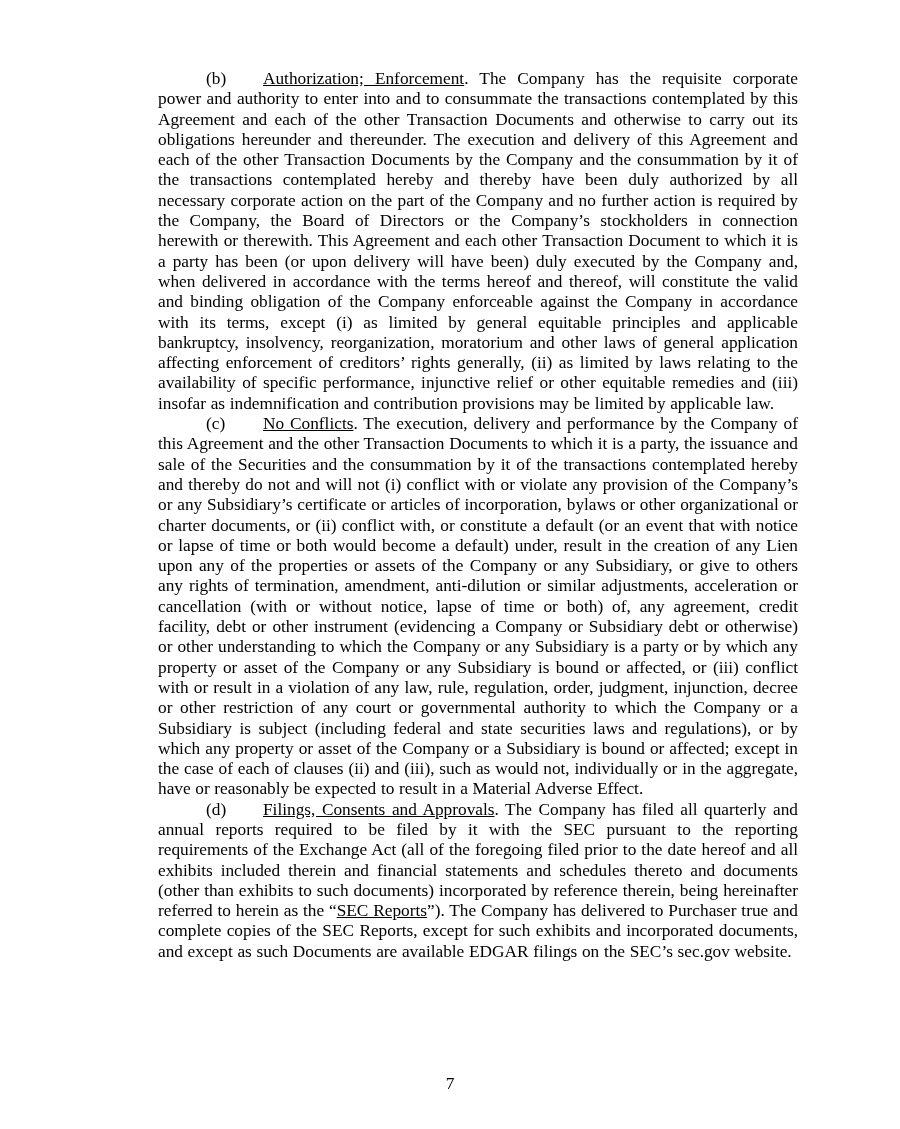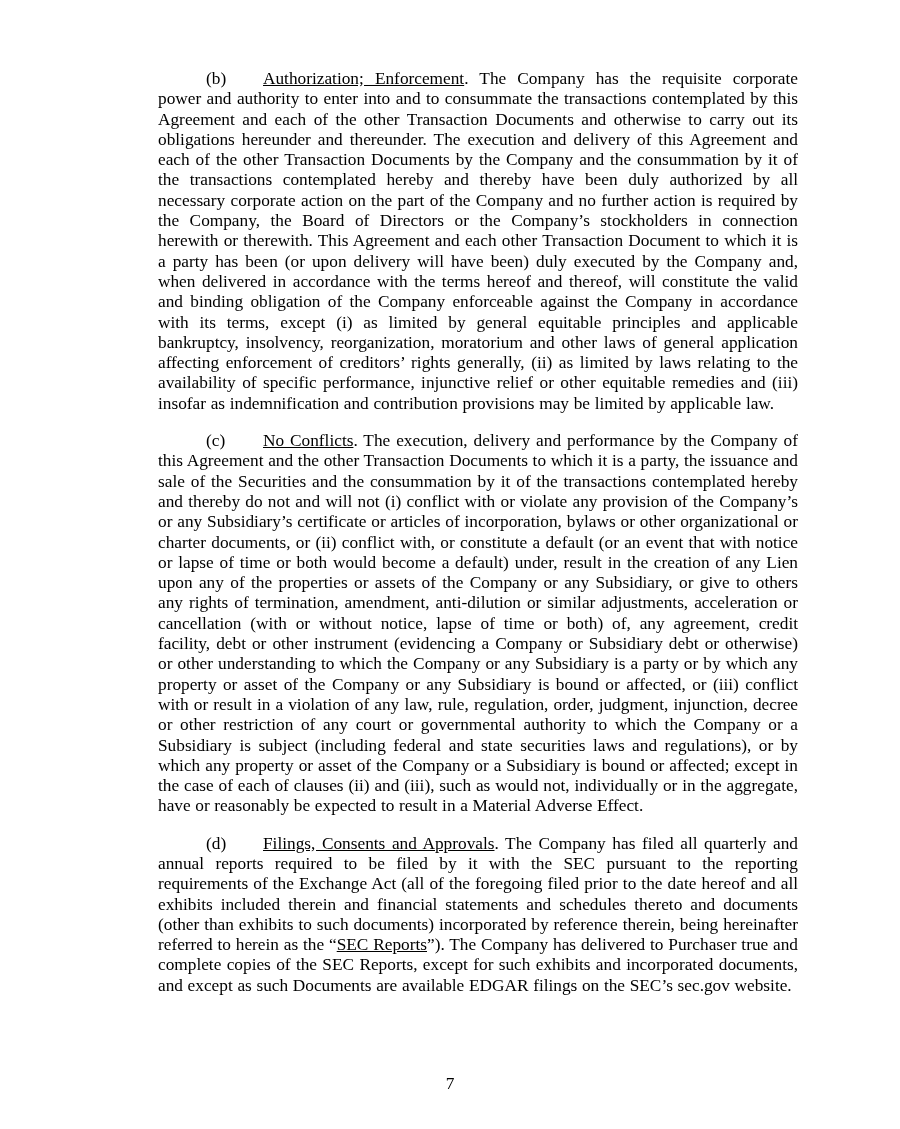--- a/index.html
+++ b/index.html
@@ -31,21 +31,20 @@
   }
   .para {
     margin: 0;
     font-size: 17.3px;
     line-height: 20.3px;
     text-align: justify;
     text-indent: 48px;
     word-spacing: 0.02em;
   }
   .para + .para {
-    margin-top: 17px;
   }
   .label {
     display: inline-block;
     width: 57px;
     text-indent: 0;
   }
   .heading, .term {
     text-decoration: underline;
   }
   .page-number {

